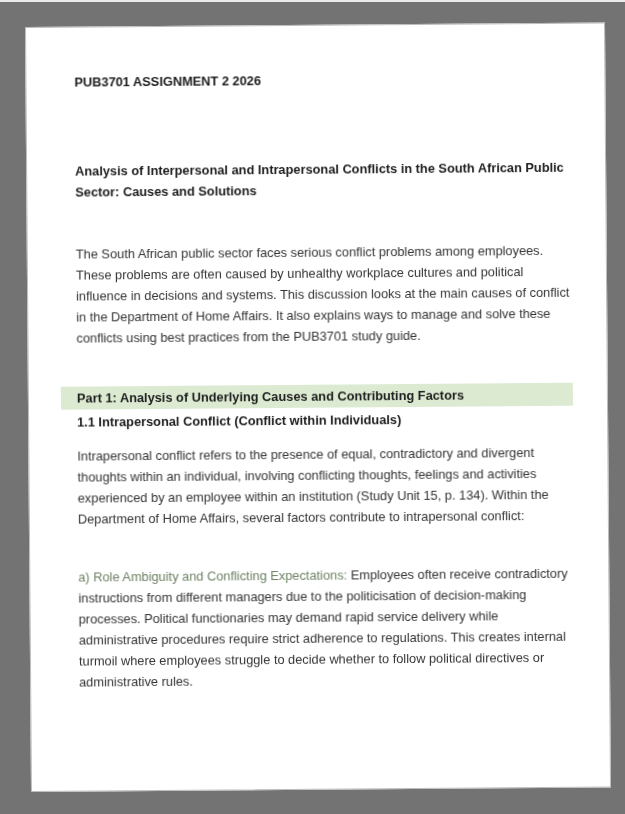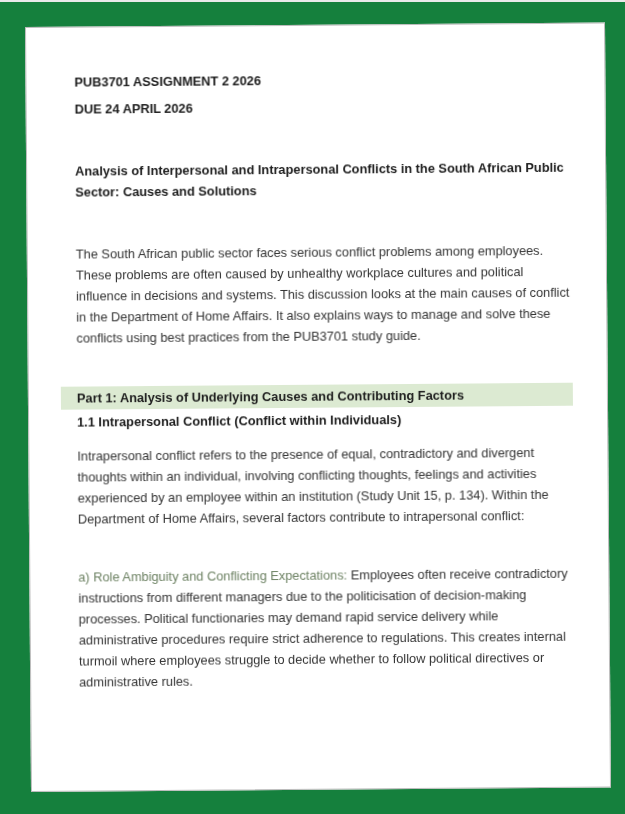--- a/index.html
+++ b/index.html
@@ -8,21 +8,21 @@
     background: #ffffff;
     width: 625px;
     height: 814px;
     overflow: hidden;
     font-family: "Liberation Sans", sans-serif;
   }
   .viewport {
     position: relative;
     width: 625px;
     height: 814px;
-    background: #15803d;
+    background: #737373;
   }
   .photo-top-edge {
     position: absolute;
     top: 0; left: 0; right: 0;
     height: 2px;
     background: #eaeaea;
   }
   .doc-page {
     position: absolute;
     left: 25px;
@@ -80,23 +80,20 @@
 <div class="viewport">
   <div class="photo-top-edge"></div>
 
   <div class="doc-page">
     <div class="doc-content">
 
       <div class="block" style="top:46px">
         <div class="hline bold">PUB3701 ASSIGNMENT 2 2026</div>
       </div>
 
-      <div class="block" style="top:73px">
-        <div class="hline bold">DUE 24 APRIL 2026</div>
-      </div>
 
       <div class="block" style="top:133px">
         <div class="line bold">Analysis of Interpersonal and Intrapersonal Conflicts in the South African Public</div>
         <div class="line bold">Sector: Causes and Solutions</div>
       </div>
 
       <div class="block" style="top:216px">
         <div class="line">The South African public sector faces serious conflict problems among employees.</div>
         <div class="line">These problems are often caused by unhealthy workplace cultures and political</div>
         <div class="line">influence in decisions and systems. This discussion looks at the main causes of conflict</div>

